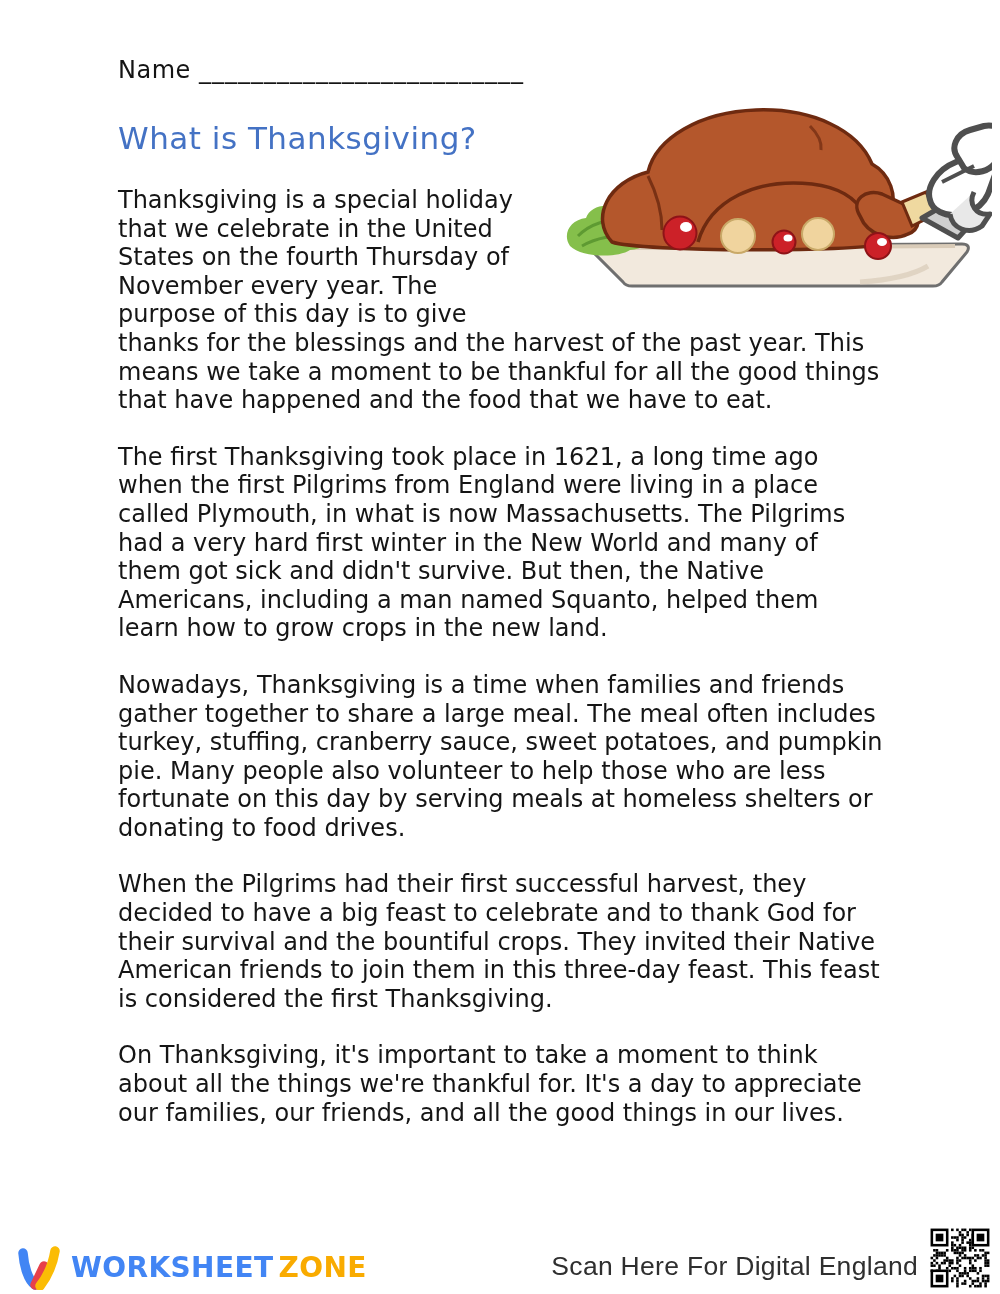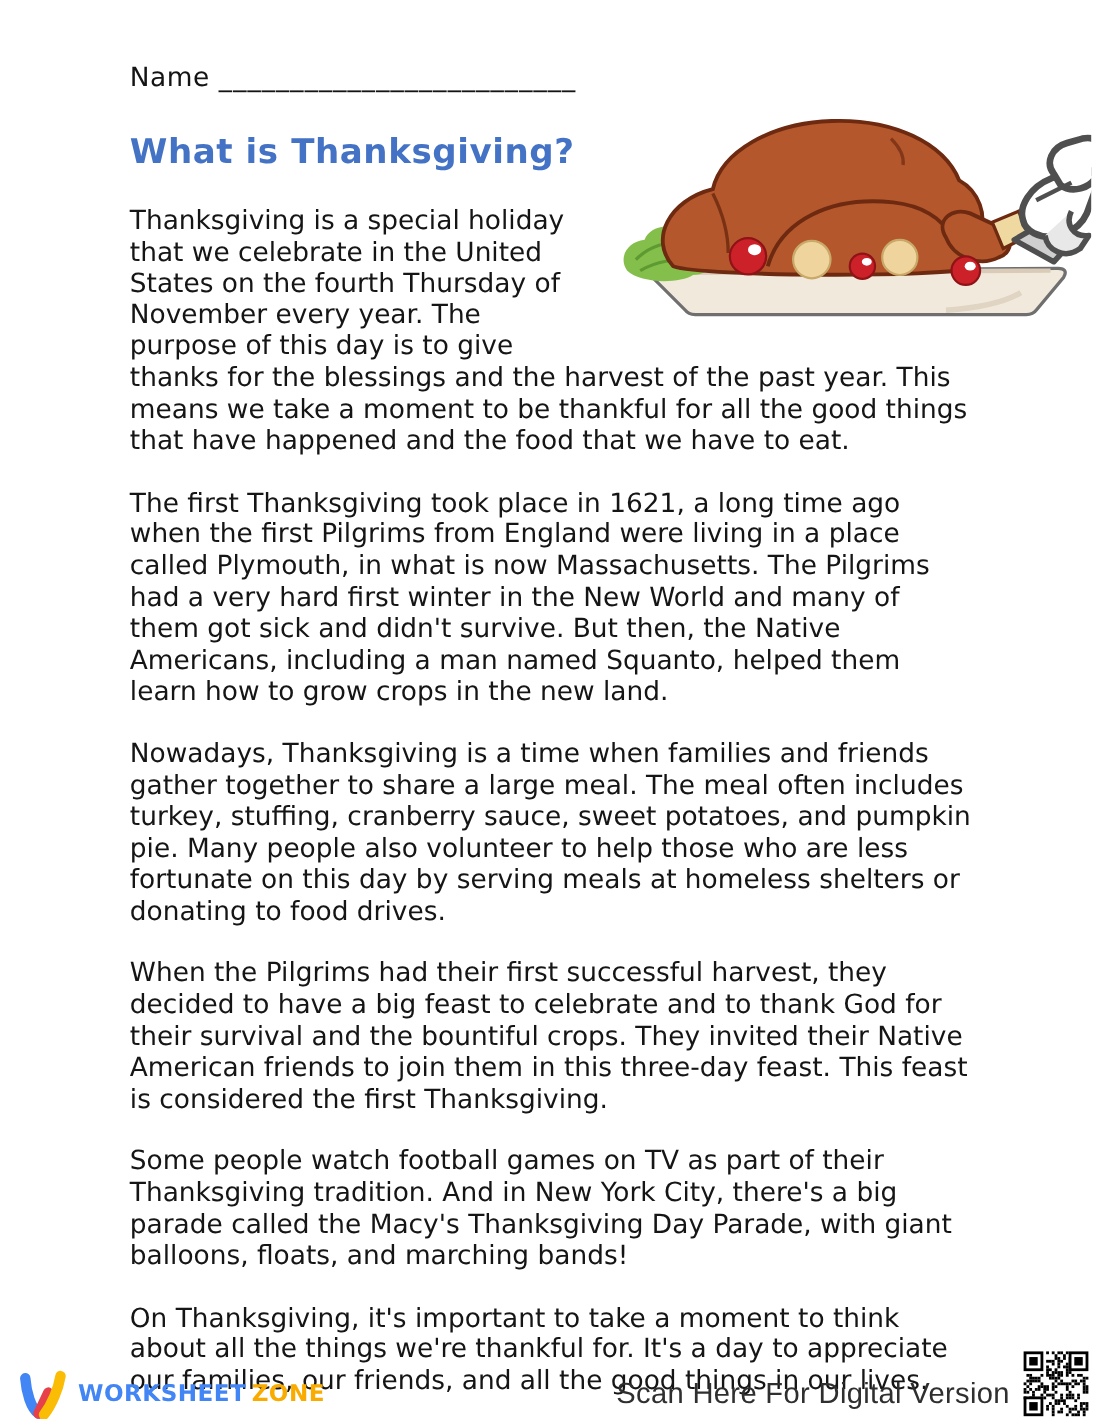--- a/index.html
+++ b/index.html
@@ -16,39 +16,39 @@
     margin-top:56px;
     font-size:24px;
     color:#141414;
     letter-spacing:.5px;
     white-space:nowrap;
   }
   .name-row .blank{letter-spacing:1px;font-weight:400;color:#141414;}
   .title{
     margin:36px 0 0 0;
     font-size:31px;
-    font-weight:bold;
+    font-weight:normal;
     color:#4472C4;
     letter-spacing:.5px;
   }
   .body-text{font-size:24px;line-height:28.6px;color:#151515;}
   .para{margin:0;margin-top:28px;}
   .para.first{margin-top:30px;}
   .turkey-spacer{float:right;width:345px;height:118px;}
   .turkey-art{
     position:absolute;left:560px;top:96px;width:432px;height:198px;
   }
   .footer{
     position:absolute;left:0;top:1222px;width:1000px;height:72px;
   }
   .brand{
     position:absolute;left:16px;top:22px;
     display:flex;align-items:center;gap:9px;
   }
-  .brand-text{font-weight:bold;font-size:21px;letter-spacing:.4px;white-space:nowrap;}
+  .brand-text{font-weight:bold;font-size:28px;letter-spacing:.4px;white-space:nowrap;}
   .brand-text .w1{color:#4285F4;}
   .brand-text .w2{color:#F9AB00;margin-left:5px;}
   .scan-row{
     position:absolute;right:8px;top:0;height:72px;
     display:flex;align-items:center;gap:10px;
   }
   .scan-text{
     font-family:"Liberation Sans",sans-serif;
     font-size:26.5px;color:#2f2f2f;letter-spacing:.3px;
     position:relative;top:8px;
@@ -114,38 +114,37 @@
       <span class="blank">_________________________</span>
     </div>
 
     <h1 class="title">What is Thanksgiving?</h1>
 
     <div class="body-text">
       <p class="para first"><span class="turkey-spacer"></span><span>Thanksgiving is a special holiday that we celebrate in the United States on the fourth Thursday of November every year. The purpose of this day is to give thanks for the blessings and the harvest of the past year. This means we take a moment to be thankful for all the good things that have happened and the food that we have to eat.</span></p>
       <p class="para">The first Thanksgiving took place in 1621, a long time ago when the first Pilgrims from England were living in a place called Plymouth, in what is now Massachusetts. The Pilgrims had a very hard first winter in the New World and many of them got sick and didn't survive. But then, the Native Americans, including a man named Squanto, helped them learn how to grow crops in the new land.</p>
       <p class="para">Nowadays, Thanksgiving is a time when families and friends gather together to share a large meal. The meal often includes turkey, stuffing, cranberry sauce, sweet potatoes, and pumpkin pie. Many people also volunteer to help those who are less fortunate on this day by serving meals at homeless shelters or donating to food drives.</p>
       <p class="para">When the Pilgrims had their first successful harvest, they decided to have a big feast to celebrate and to thank God for their survival and the bountiful crops. They invited their Native American friends to join them in this three-day feast. This feast is considered the first Thanksgiving.</p>
-      <p class="para">Some people watch football games on TV as part of their Thanksgiving tradition. And in New York City, there's a big parade called the Macy's Thanksgiving Day Parade, with giant balloons, floats, and marching bands!</p>
       <p class="para">On Thanksgiving, it's important to take a moment to think about all the things we're thankful for. It's a day to appreciate our families, our friends, and all the good things in our lives.</p>
     </div>
   </div>
 
   <div class="footer">
     <div class="brand">
       <svg width="46" height="46" viewBox="0 0 46 46" aria-hidden="true">
         <path d="M7,9 C8,22 12,36 19,41" stroke="#4285F4" stroke-width="9.5" stroke-linecap="round" fill="none"></path>
         <path d="M19,41 L28,22" stroke="#E7404A" stroke-width="9.5" stroke-linecap="round" fill="none"></path>
         <path d="M24,42 C31,33 37,19 39,7" stroke="#FBBC05" stroke-width="9.5" stroke-linecap="round" fill="none"></path>
       </svg>
       <div class="brand-text">
         <span class="w1">WORKSHEET</span><span class="w2">ZONE</span>
       </div>
     </div>
     <div class="scan-row">
-      <span class="scan-text">Scan Here For Digital Version</span>
+      <span class="scan-text">Scan Here For Digital England</span>
       <svg id="qr" class="qr-box" viewBox="0 0 25 25" aria-hidden="true">
           <rect x="0" y="0" width="25" height="25" fill="#ffffff"></rect>
           <rect x="9" y="1" width="1" height="1" fill="#000"></rect>
           <rect x="11" y="1" width="1" height="1" fill="#000"></rect>
           <rect x="13" y="1" width="1" height="1" fill="#000"></rect>
           <rect x="14" y="1" width="1" height="1" fill="#000"></rect>
           <rect x="16" y="1" width="1" height="1" fill="#000"></rect>
           <rect x="12" y="2" width="1" height="1" fill="#000"></rect>
           <rect x="15" y="2" width="1" height="1" fill="#000"></rect>
           <rect x="12" y="3" width="1" height="1" fill="#000"></rect>

